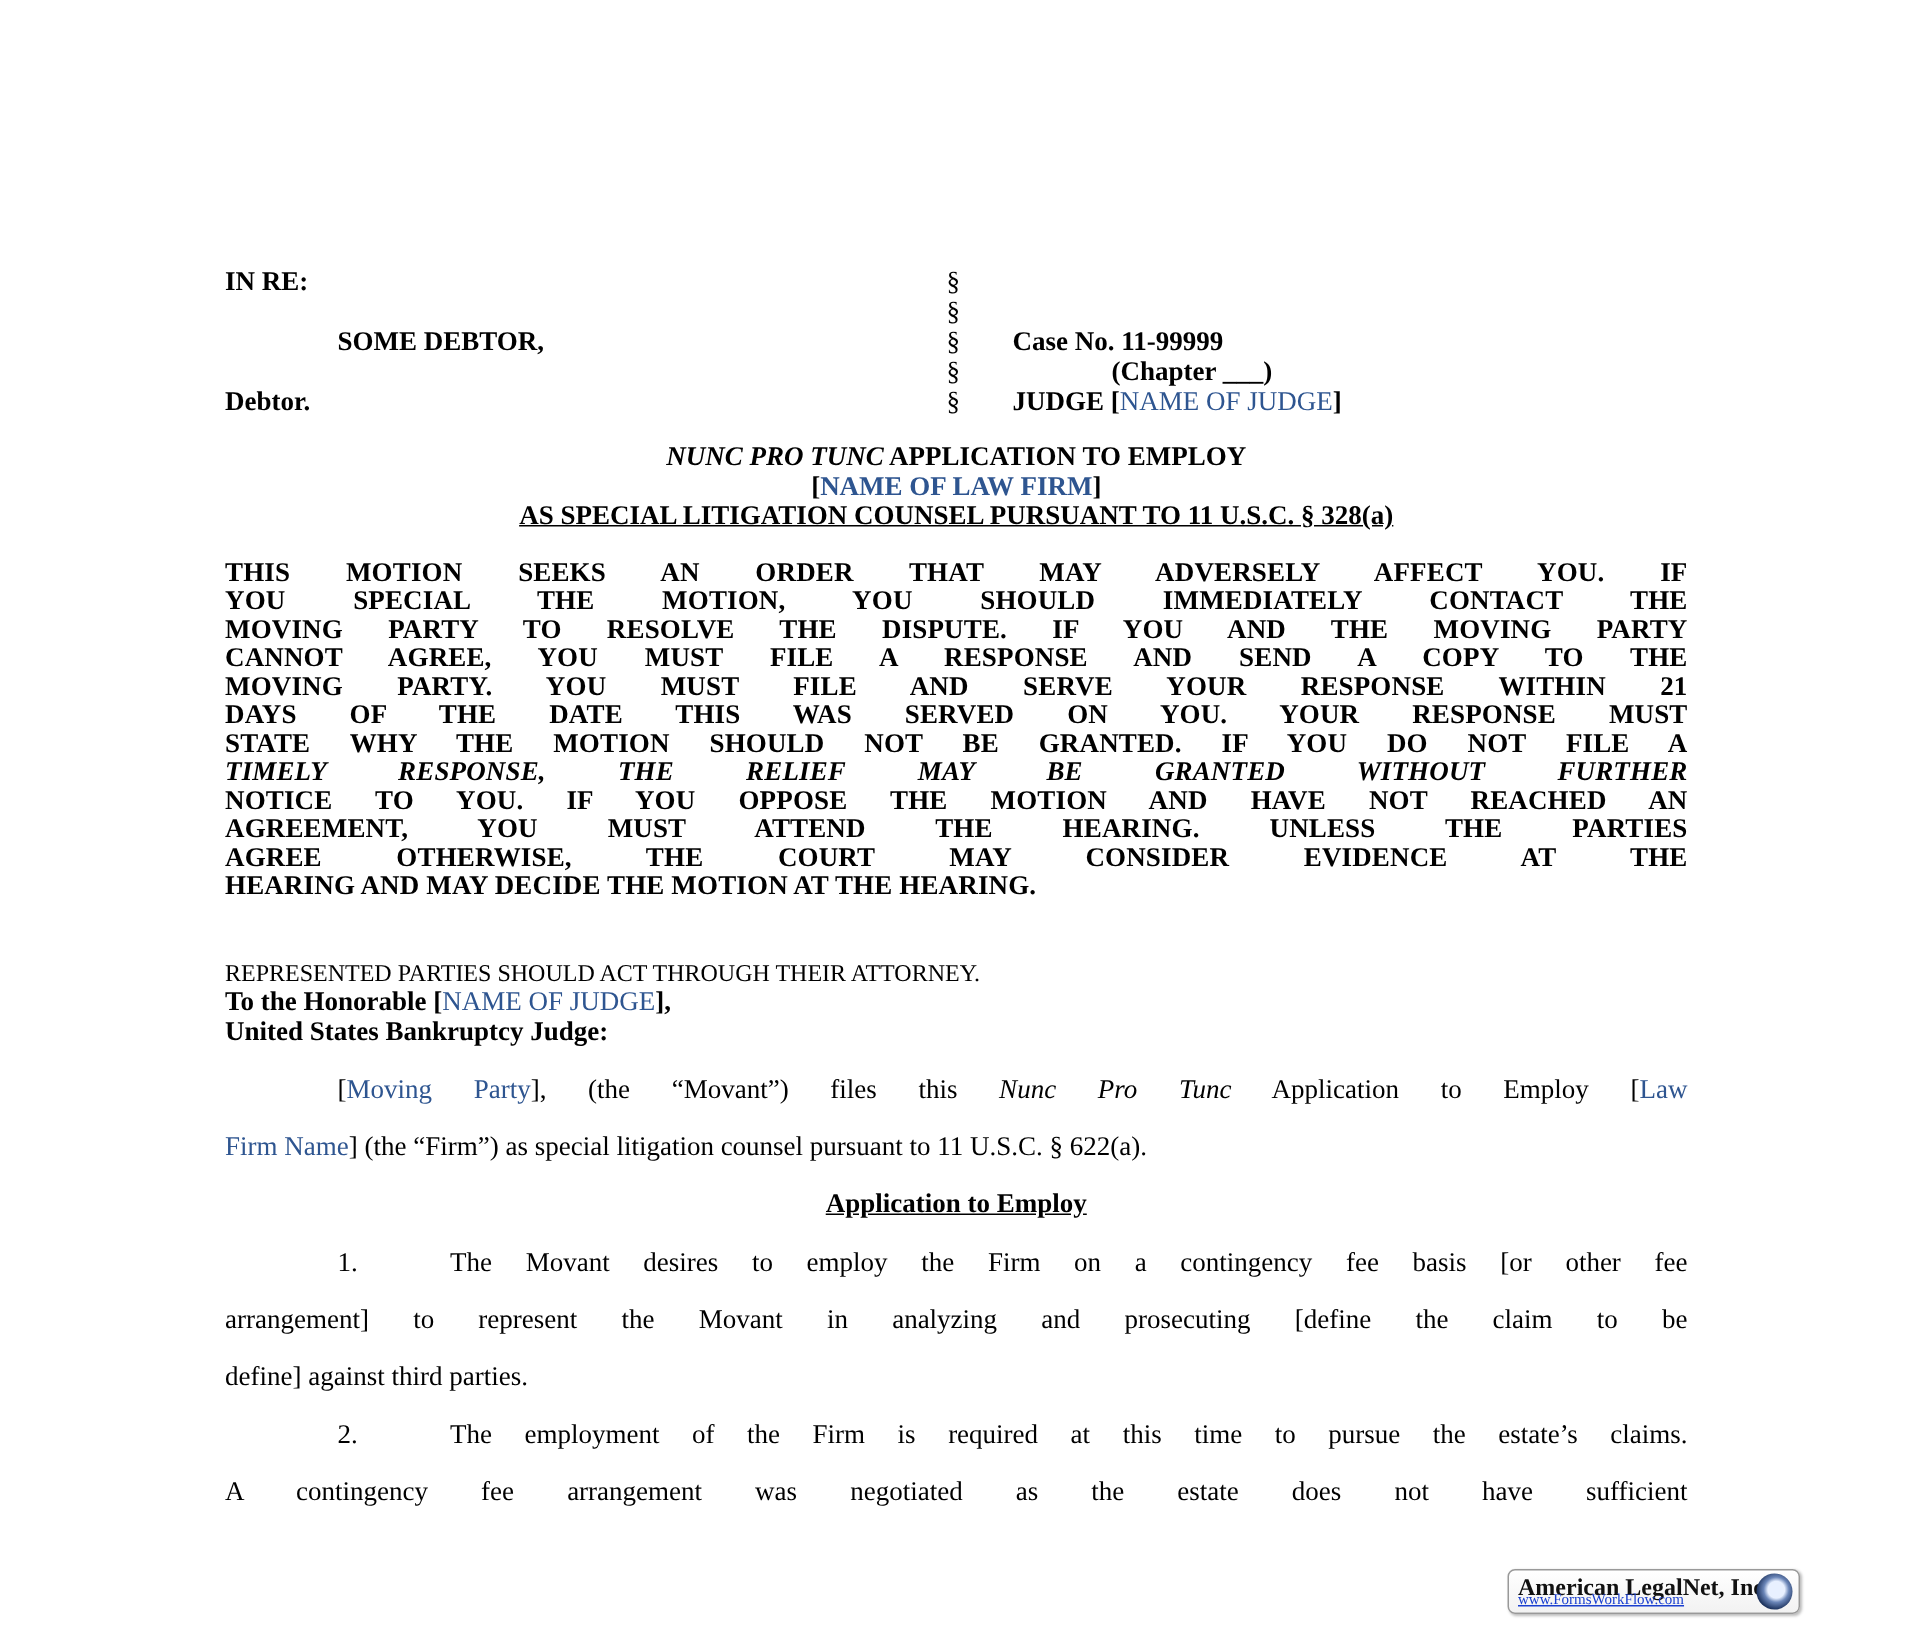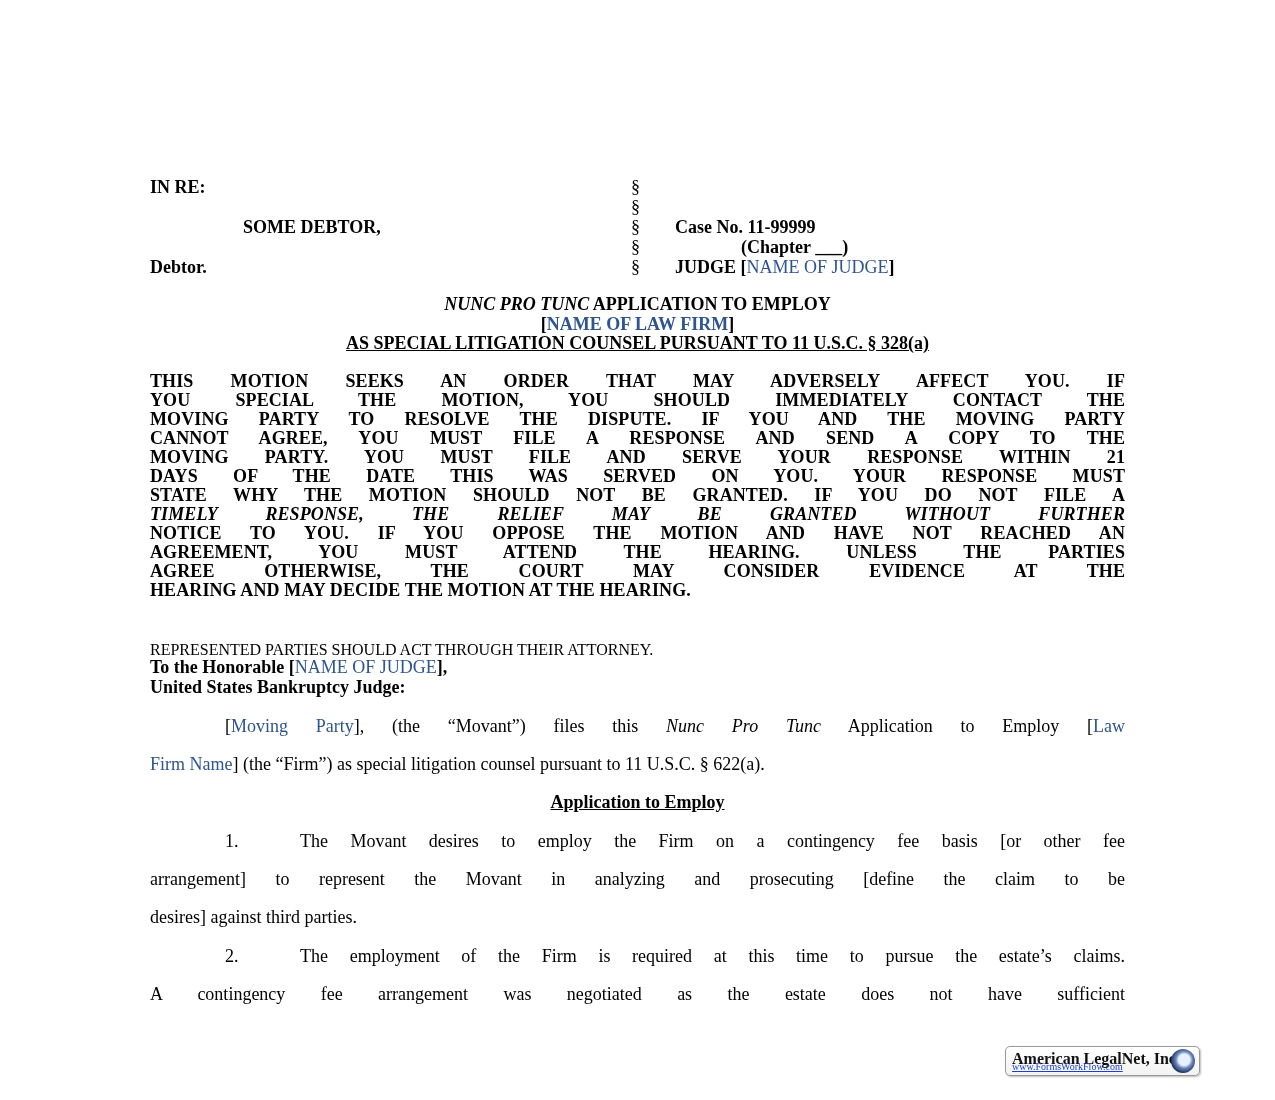--- a/index.html
+++ b/index.html
@@ -32,21 +32,21 @@
     .logo .globe { position: absolute; right: 4px; top: 2px; width: 24px; height: 24px; border-radius: 50%;
       background: radial-gradient(circle at 55% 45%, #e8f0ff 0 30%, #6b86b8 45%, #1f3560 70%, #0e1c38 100%); }
   </style>
 </head>
 <body>
 
 <div class="page">
 
 
   <div class="abs cap" style="left:150px; top:177px;">IN RE:</div>
-  <div class="abs cap" style="left:243px; top:217px;">SOME DEBTOR,</div>
+  <div class="abs cap" style="left:225px; top:217px;">SOME DEBTOR,</div>
   <div class="abs cap" style="left:150px; top:257px;">Debtor.</div>
 
   <div class="abs cap sect" style="left:631px; top:177px;">§</div>
   <div class="abs cap sect" style="left:631px; top:197px;">§</div>
   <div class="abs cap sect" style="left:631px; top:217px;">§</div>
   <div class="abs cap sect" style="left:631px; top:237px;">§</div>
   <div class="abs cap sect" style="left:631px; top:257px;">§</div>
 
   <div class="abs cap" style="left:675px; top:217px;">Case No. 11-99999</div>
   <div class="abs cap" style="left:741px; top:237px;">(Chapter ___)</div>
@@ -93,21 +93,21 @@
     <span class="line last"><span class="ph">Firm Name</span><span>] (the “Firm”) as special litigation counsel pursuant to 11 U.S.C. § 622(a).</span></span>
   </div>
 
   <div class="abs heading">
     <span>Application to Employ</span>
   </div>
 
   <div class="abs para" style="top:822px;">
     <span class="line indent"><span class="num">1.</span><span>The Movant desires to employ the Firm on a contingency fee basis [or other fee</span></span>
     <span class="line">arrangement] to represent the Movant in analyzing and prosecuting [define the claim to be</span>
-    <span class="line last">desires] against third parties.</span>
+    <span class="line last">define] against third parties.</span>
   </div>
 
   <div class="abs para" style="top:937px;">
     <span class="line indent"><span class="num">2.</span><span>The employment of the Firm is required at this time to pursue the estate’s claims.</span></span>
     <span class="line">A contingency fee arrangement was negotiated as the estate does not have sufficient</span>
   </div>
 
   <div class="abs logo">
     <div class="t1">American LegalNet, Inc.</div>
     <div class="t2">www.FormsWorkFlow.com</div>

